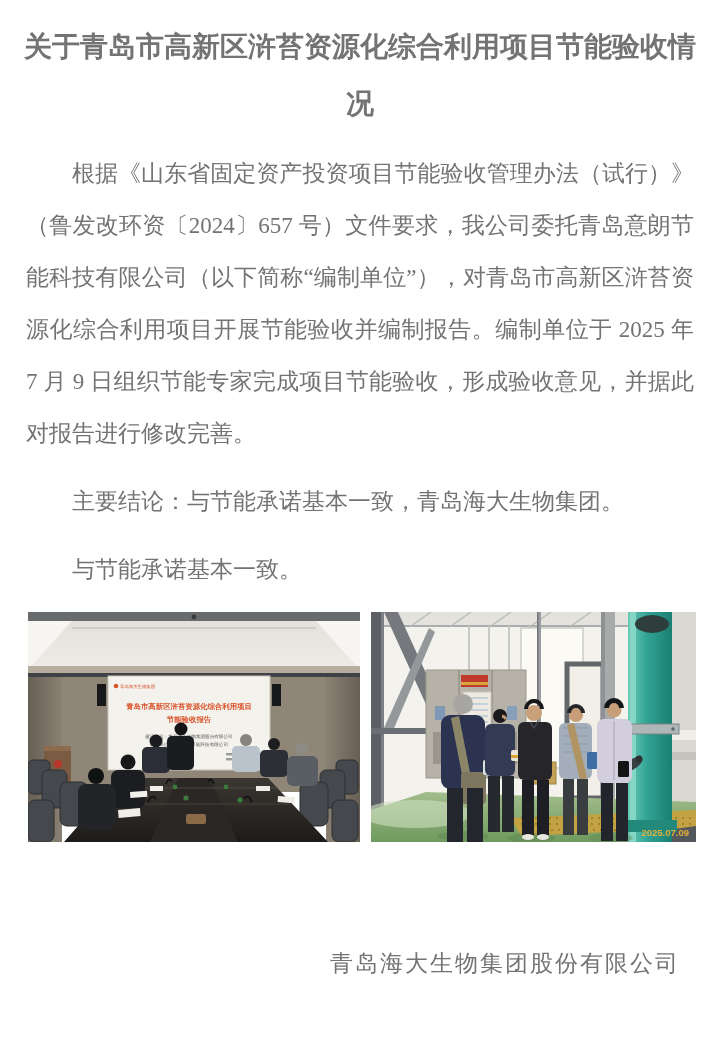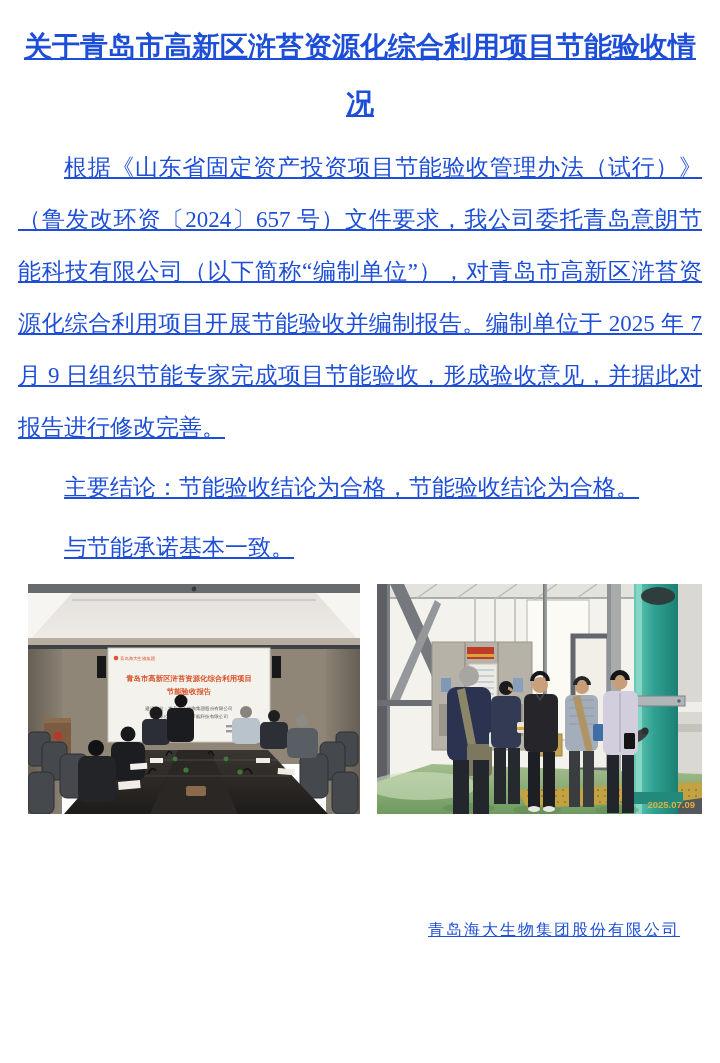--- a/index.html
+++ b/index.html
@@ -2,68 +2,67 @@
 <html><head>
 <meta charset="utf-8">
 <style>
   html,body{margin:0;padding:0;background:#ffffff;}
   .page{
     position:relative;
     width:720px;height:1027px;
     background:#ffffff;
     overflow:hidden;
     font-family:"Liberation Serif","DejaVu Serif",serif;
-    color:#1d4ed8;
-    text-decoration:underline;
+    color:#737373;
   }
   .doc-title{
     margin:18px 12px 0;
     font-size:28px;
     font-weight:bold;
     text-align:center;
     line-height:57px;
   }
   .doc-title .tline{display:block;}
   .doc-body{
     margin:10px 10px 0;
     font-size:23px;
     line-height:52px;
     text-align:justify;
   }
-  .doc-body p{margin:8px;text-indent:2em;}
+  .doc-body p{margin:16px;text-indent:2em;}
   .photos{
     display:flex;
-    gap:17px;
+    gap:11px;
     padding-left:28px;
     margin-top:10px;
     align-items:flex-start;
   }
   .photo{display:block;}
   .photo text{font-family:"Liberation Sans","DejaVu Sans",sans-serif;}
   .sig-company{
     margin-top:106px;
     text-align:right;
     padding-right:40px;
-    font-size:16px;
+    font-size:23px;
     letter-spacing:2px;
     padding-left:24px;
   }
 </style>
 </head>
 <body>
 
 <div class="page">
 
   <h1 class="doc-title">
     <span class="tline">关于青岛市高新区浒苔资源化综合利用项目节能验收情况</span>
   </h1>
 
   <div class="doc-body">
     <p>根据《山东省固定资产投资项目节能验收管理办法（试行）》（鲁发改环资〔2024〕657 号）文件要求，我公司委托青岛意朗节能科技有限公司（以下简称“编制单位”），对青岛市高新区浒苔资源化综合利用项目开展节能验收并编制报告。编制单位于 2025 年 7 月 9 日组织节能专家完成项目节能验收，形成验收意见，并据此对报告进行修改完善。</p>
-    <p>主要结论：节能验收结论为合格，节能验收结论为合格。</p>
+    <p>主要结论：与节能承诺基本一致，青岛海大生物集团。</p>
     <p>与节能承诺基本一致。</p>
   </div>
 
   <div class="photos">
 
     <svg class="photo" width="332" height="230" viewBox="0 0 332 230">
       <defs>
         <linearGradient id="lceil" x1="0" y1="0" x2="0" y2="1">
           <stop offset="0" stop-color="#e2dfda"></stop>
             <stop offset="1" stop-color="#f0ede8"></stop>

